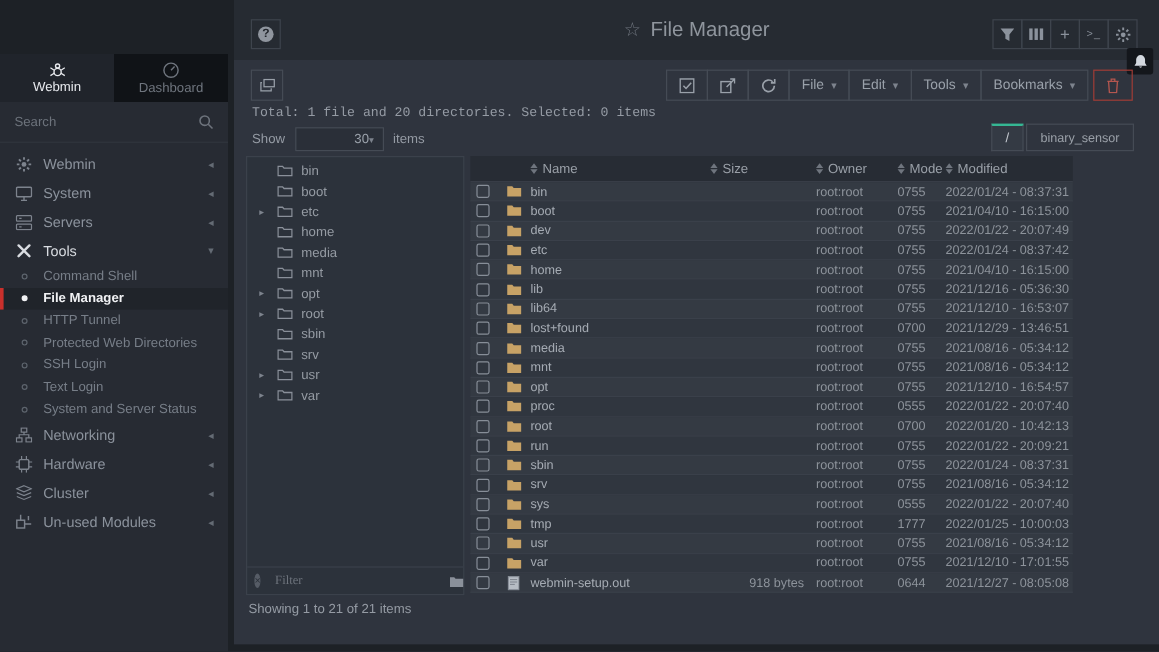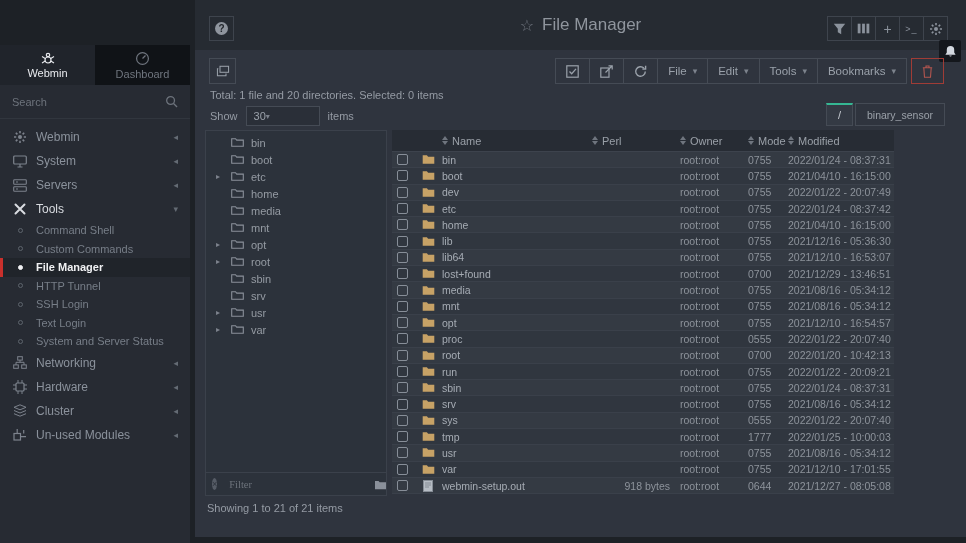--- a/index.html
+++ b/index.html
@@ -43,23 +43,23 @@
   .hdr-btn { width:25px; height:25px; border:1px solid #3e444d; margin-left:-1px; display:flex; align-items:center; justify-content:center; color:#8b929c; font-size:10px; cursor:pointer; }
   .bell-tab { position:absolute; right:5px; top:40px; width:22px; height:22px; background:#14171c; display:flex; align-items:center; justify-content:center; color:#d3d8df; border-radius:2px; cursor:pointer; }
 
   
   .clone-btn { position:absolute; left:14px; top:58px; width:27px; height:26px; border:1px solid #454b55; display:flex; align-items:center; justify-content:center; color:#9aa1aa; cursor:pointer; }
   .toolbar { position:absolute; right:22px; top:58px; display:flex; height:26px; }
   .tb-btn { border:1px solid #454b55; margin-left:-1px; padding:0 10px; display:flex; align-items:center; gap:6px; color:#9aa1aa; font-size:11.5px; cursor:pointer; }
   .tb-btn .caret { font-size:9px; color:#7d838d; }
   .tb-btn.danger { border-color:#a03c36; color:#b4564f; margin-left:4px; }
 
-  .total-line { position:absolute; left:15px; top:89px; color:#959ba4; }
+  .total-line { position:absolute; left:15px; top:89px; color:#959ba4;font-family:Liberation Mono, monospace; }
   .show-row { position:absolute; left:15px; top:106px; display:flex; align-items:center; gap:8px; color:#959ba4; }
-  .show-select { width:74px; height:20px; border:1px solid #454b55; background:#2a2f38; display:flex; align-items:center; justify-content:flex-start; padding:0 7px; color:#9aa1aa; cursor:pointer; }
+  .show-select { width:74px; height:20px; border:1px solid #454b55; background:#2a2f38; display:flex; align-items:center; justify-content:flex-end; padding:0 7px; color:#9aa1aa; cursor:pointer; }
   .show-select .caret { font-size:8px; color:#7d838d; }
   .path-group { position:absolute; right:21px; top:103px; display:flex; gap:2px; }
   .root-btn { width:27px; height:23px; background:#343a44; border:1px solid #454b55; border-top:2px solid #35b793; color:#c6cbd1; display:flex; align-items:center; justify-content:center; cursor:pointer; }
   .path-box { width:90px; height:23px; border:1px solid #454b55; color:#9aa0a8; display:flex; align-items:center; justify-content:center; font-size:10.5px; cursor:text; }
 
   
   .tree-panel { position:absolute; left:10px; top:130px; width:182px; height:366px; background:#2c323b; border:1px solid #3b414b; display:flex; flex-direction:column; }
   .tree-list { flex:1; padding-top:3px; overflow:hidden; }
   .tree-item { height:17px; display:flex; align-items:center; padding-left:10px; gap:7px; color:#959ba3; cursor:pointer; }
   .tree-item .tcaret { width:8px; font-size:8px; color:#7d838d; }
@@ -161,31 +161,31 @@
             <path d="M2.5 11.5l9-9M2.5 2.5l9 9" stroke="currentColor" stroke-width="2" stroke-linecap="round"></path>
           </svg>
         </span>
         <span class="si-label">Tools</span>
         <span class="si-caret">▾</span>
       </div>
       <div class="side-child">
         <span class="dot"></span>
         <span>Command Shell</span>
       </div>
-      <div class="side-child">
-        <span class="dot"></span>
-        <span>Custom Commands</span>
-      </div>
       <div class="side-child active">
         <span class="dot"></span>
         <span>File Manager</span>
       </div>
       <div class="side-child">
         <span class="dot"></span>
         <span>HTTP Tunnel</span>
+      </div>
+      <div class="side-child">
+        <span class="dot"></span>
+        <span>Protected Web Directories</span>
       </div>
       <div class="side-child">
         <span class="dot"></span>
         <span>SSH Login</span>
       </div>
       <div class="side-child">
         <span class="dot"></span>
         <span>Text Login</span>
       </div>
       <div class="side-child">
@@ -540,21 +540,21 @@
             <i class="up"></i>
             <i class="dn"></i>
           </span>
           <span>Name</span>
         </span>
         <span class="th">
           <span class="sort">
             <i class="up"></i>
             <i class="dn"></i>
           </span>
-          <span>Perl</span>
+          <span>Size</span>
         </span>
         <span class="th">
           <span class="sort">
             <i class="up"></i>
             <i class="dn"></i>
           </span>
           <span>Owner</span>
         </span>
         <span class="th">
           <span class="sort">

